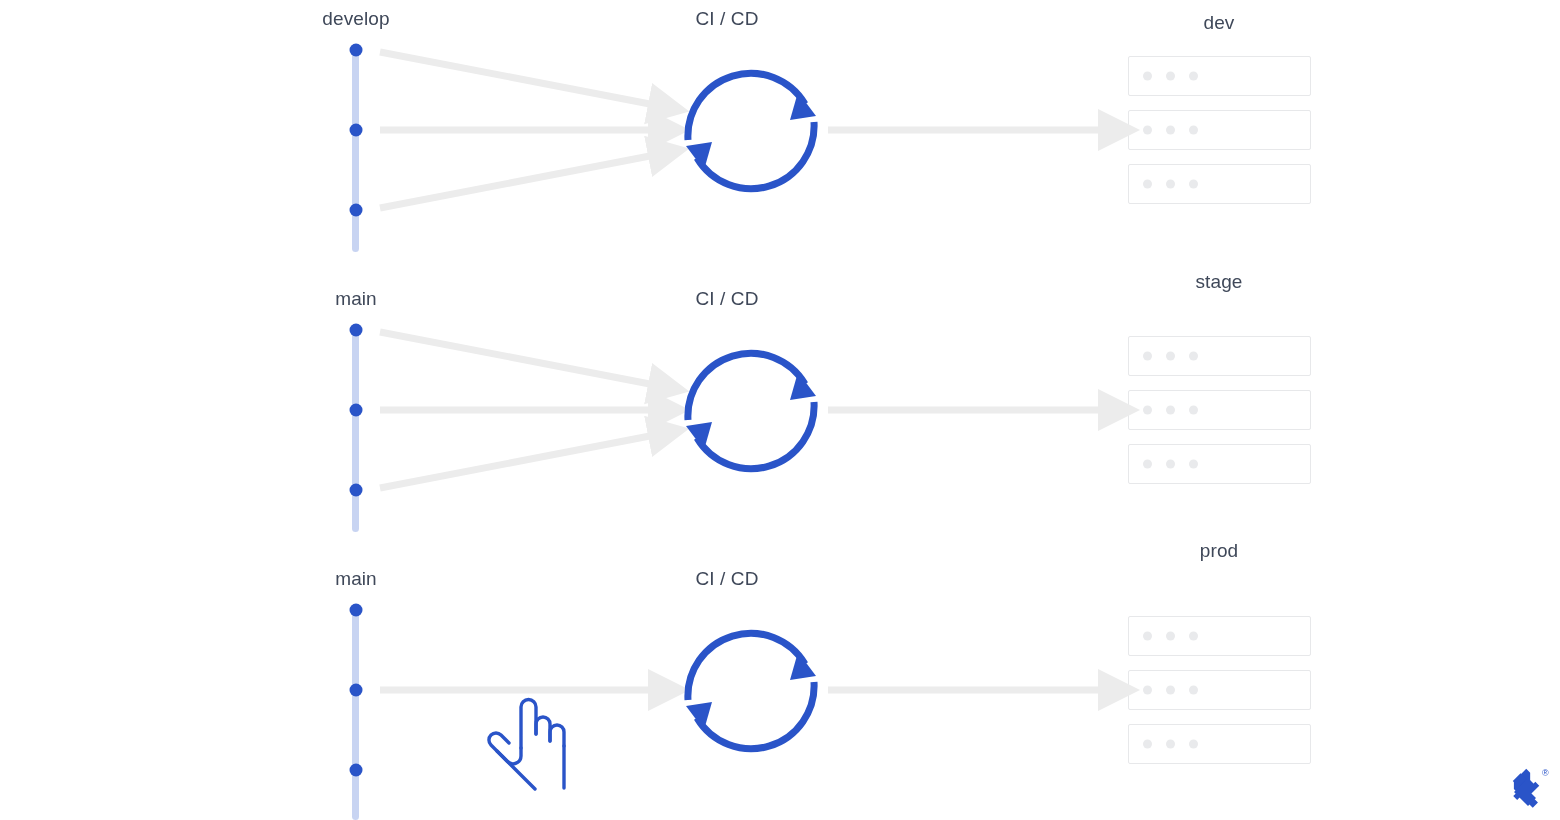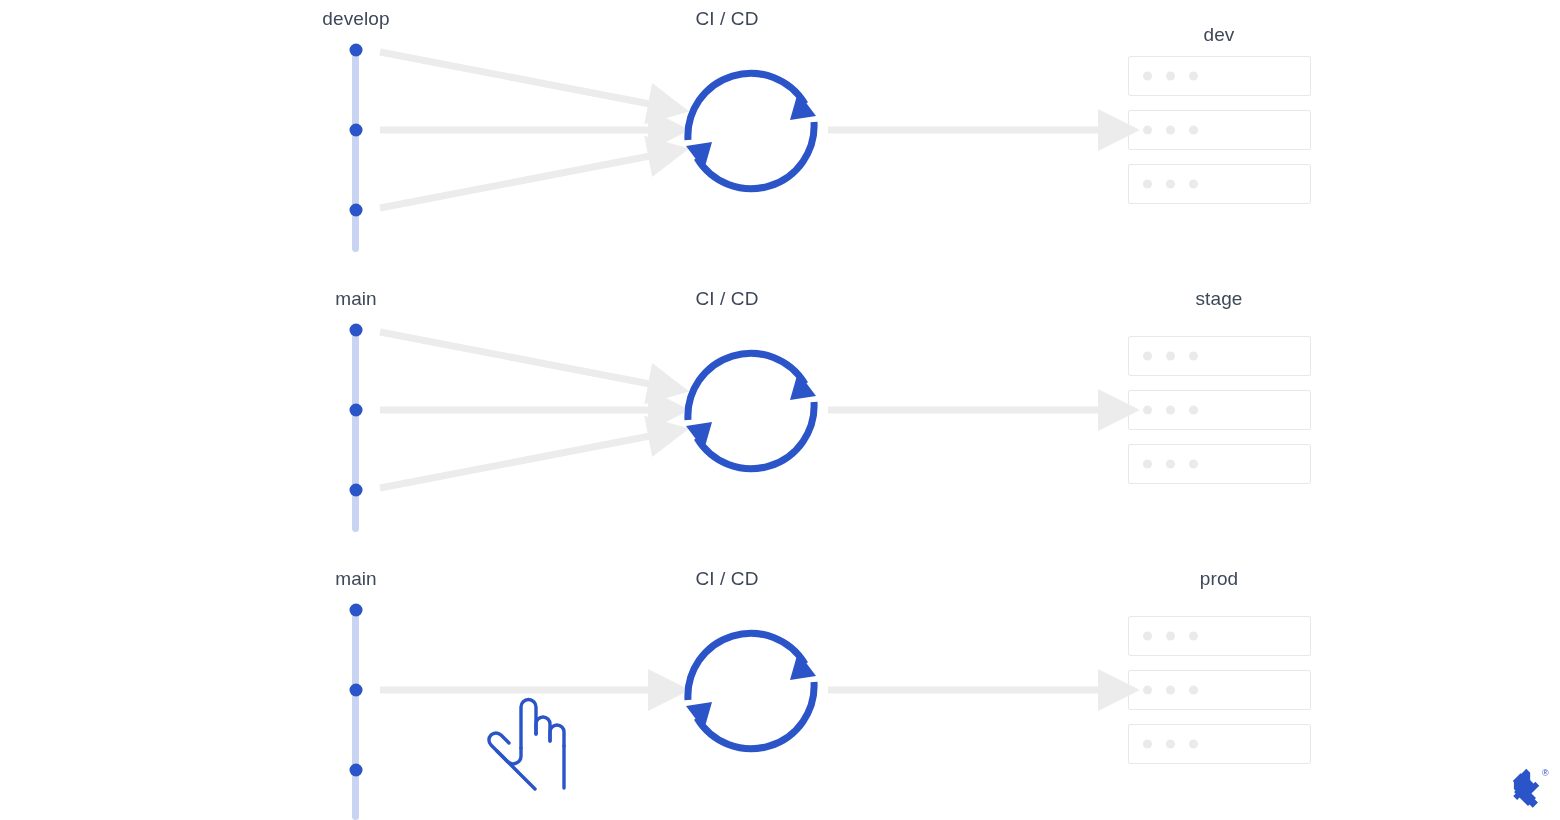--- a/index.html
+++ b/index.html
@@ -107,21 +107,21 @@
 </style>
 </head>
 <body>
 
 <div id="stage">
 
   <div class="row">
 
     <div class="col-label label-branch" style="top:8px;">develop</div>
     <div class="col-label label-cicd" style="top:8px;">CI / CD</div>
-    <div class="col-label label-env" style="top:24px;text-align:center;">dev</div>
+    <div class="col-label label-env" style="top:12px;text-align:center;">dev</div>
 
     <div class="branch-line" style="top:46px; height:206px;"></div>
     <div class="commit-dot" style="top:50px;"></div>
     <div class="commit-dot" style="top:130px;"></div>
     <div class="commit-dot" style="top:210px;"></div>
 
     <div class="server-card" style="left:1128px; top:56px;">
       <div class="server-dots">
         <span class="server-dot"></span>
         <span class="server-dot"></span>
@@ -141,21 +141,21 @@
         <span class="server-dot"></span>
         <span class="server-dot"></span>
       </div>
     </div>
   </div>
 
   <div class="row">
 
     <div class="col-label label-branch" style="top:288px;">main</div>
     <div class="col-label label-cicd" style="top:288px;">CI / CD</div>
-    <div class="col-label label-env" style="top:288px;">stage</div>
+    <div class="col-label label-env" style="top:271px;">stage</div>
 
     <div class="branch-line" style="top:326px; height:206px;"></div>
     <div class="commit-dot" style="top:330px;"></div>
     <div class="commit-dot" style="top:410px;"></div>
     <div class="commit-dot" style="top:490px;"></div>
 
     <div class="server-card" style="left:1128px; top:336px;">
       <div class="server-dots">
         <span class="server-dot"></span>
         <span class="server-dot"></span>
@@ -175,21 +175,21 @@
         <span class="server-dot"></span>
         <span class="server-dot"></span>
       </div>
     </div>
   </div>
 
   <div class="row">
 
     <div class="col-label label-branch" style="top:568px;">main</div>
     <div class="col-label label-cicd" style="top:568px;">CI / CD</div>
-    <div class="col-label label-env" style="top:568px;">prod</div>
+    <div class="col-label label-env" style="top:540px;">prod</div>
 
     <div class="branch-line" style="top:606px; height:214px;"></div>
     <div class="commit-dot" style="top:610px;"></div>
     <div class="commit-dot" style="top:690px;"></div>
     <div class="commit-dot" style="top:770px;"></div>
 
     <div class="server-card" style="left:1128px; top:616px;">
       <div class="server-dots">
         <span class="server-dot"></span>
         <span class="server-dot"></span>

